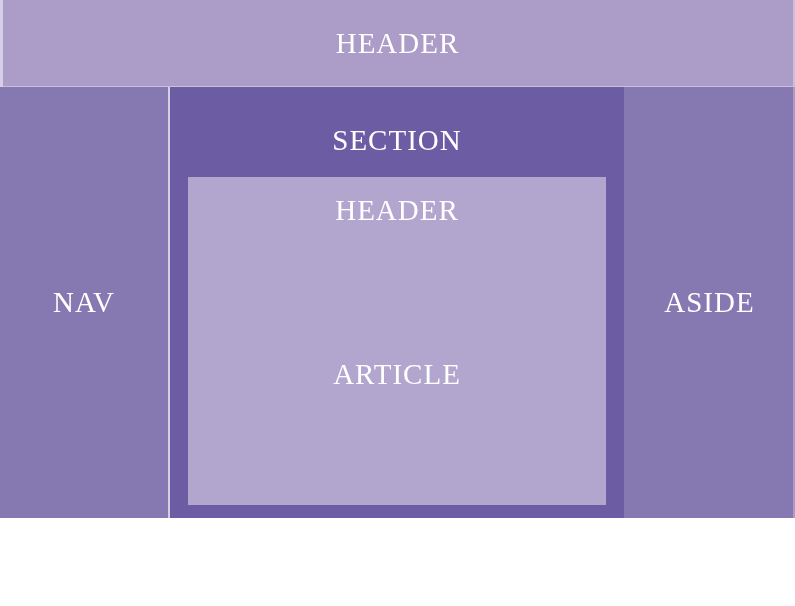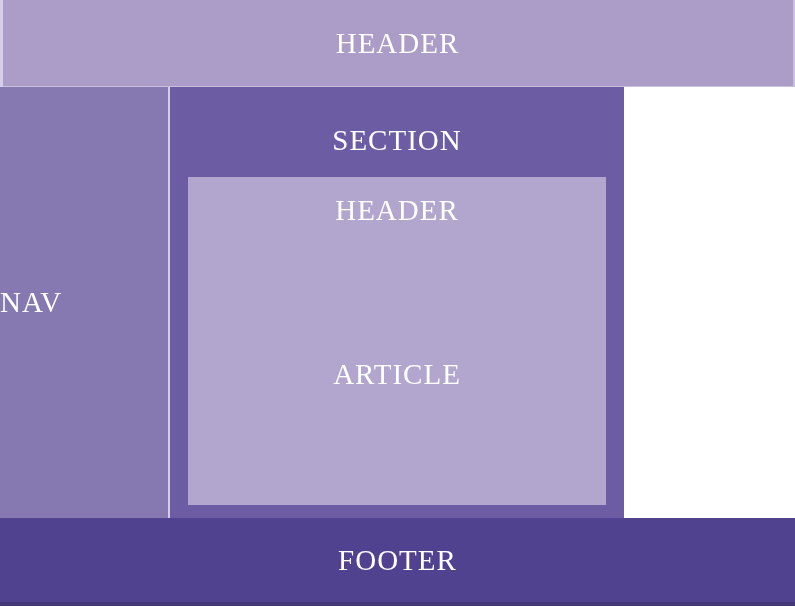--- a/index.html
+++ b/index.html
@@ -38,20 +38,21 @@
   
   .middle {
     display: flex;
     height: 431px;
   }
   .nav {
     width: 168px;
     background: var(--nav-bg, #8679b2);
     display: flex;
     align-items: center;
+    justify-content: center;
   }
   .v-sep {
     width: 2px;
     background: var(--separator, #d5cde6);
   }
   .section {
     width: 454px;
     background: var(--section-bg, #6b5ca4);
     box-sizing: border-box;
   }
@@ -112,20 +113,20 @@
         <span class="label">SECTION</span>
       </div>
       <div class="inner-box inner-header">
         <span class="label">HEADER</span>
       </div>
       <div class="inner-box article">
         <span class="label">ARTICLE</span>
       </div>
     </section>
 
+    <aside class="aside">
+      <span class="label">ASIDE</span>
+    </aside>
 
   </div>
 
-  <footer class="footer">
-    <span class="label">FOOTER</span>
-  </footer>
 
 </div>
 
 </body></html>

